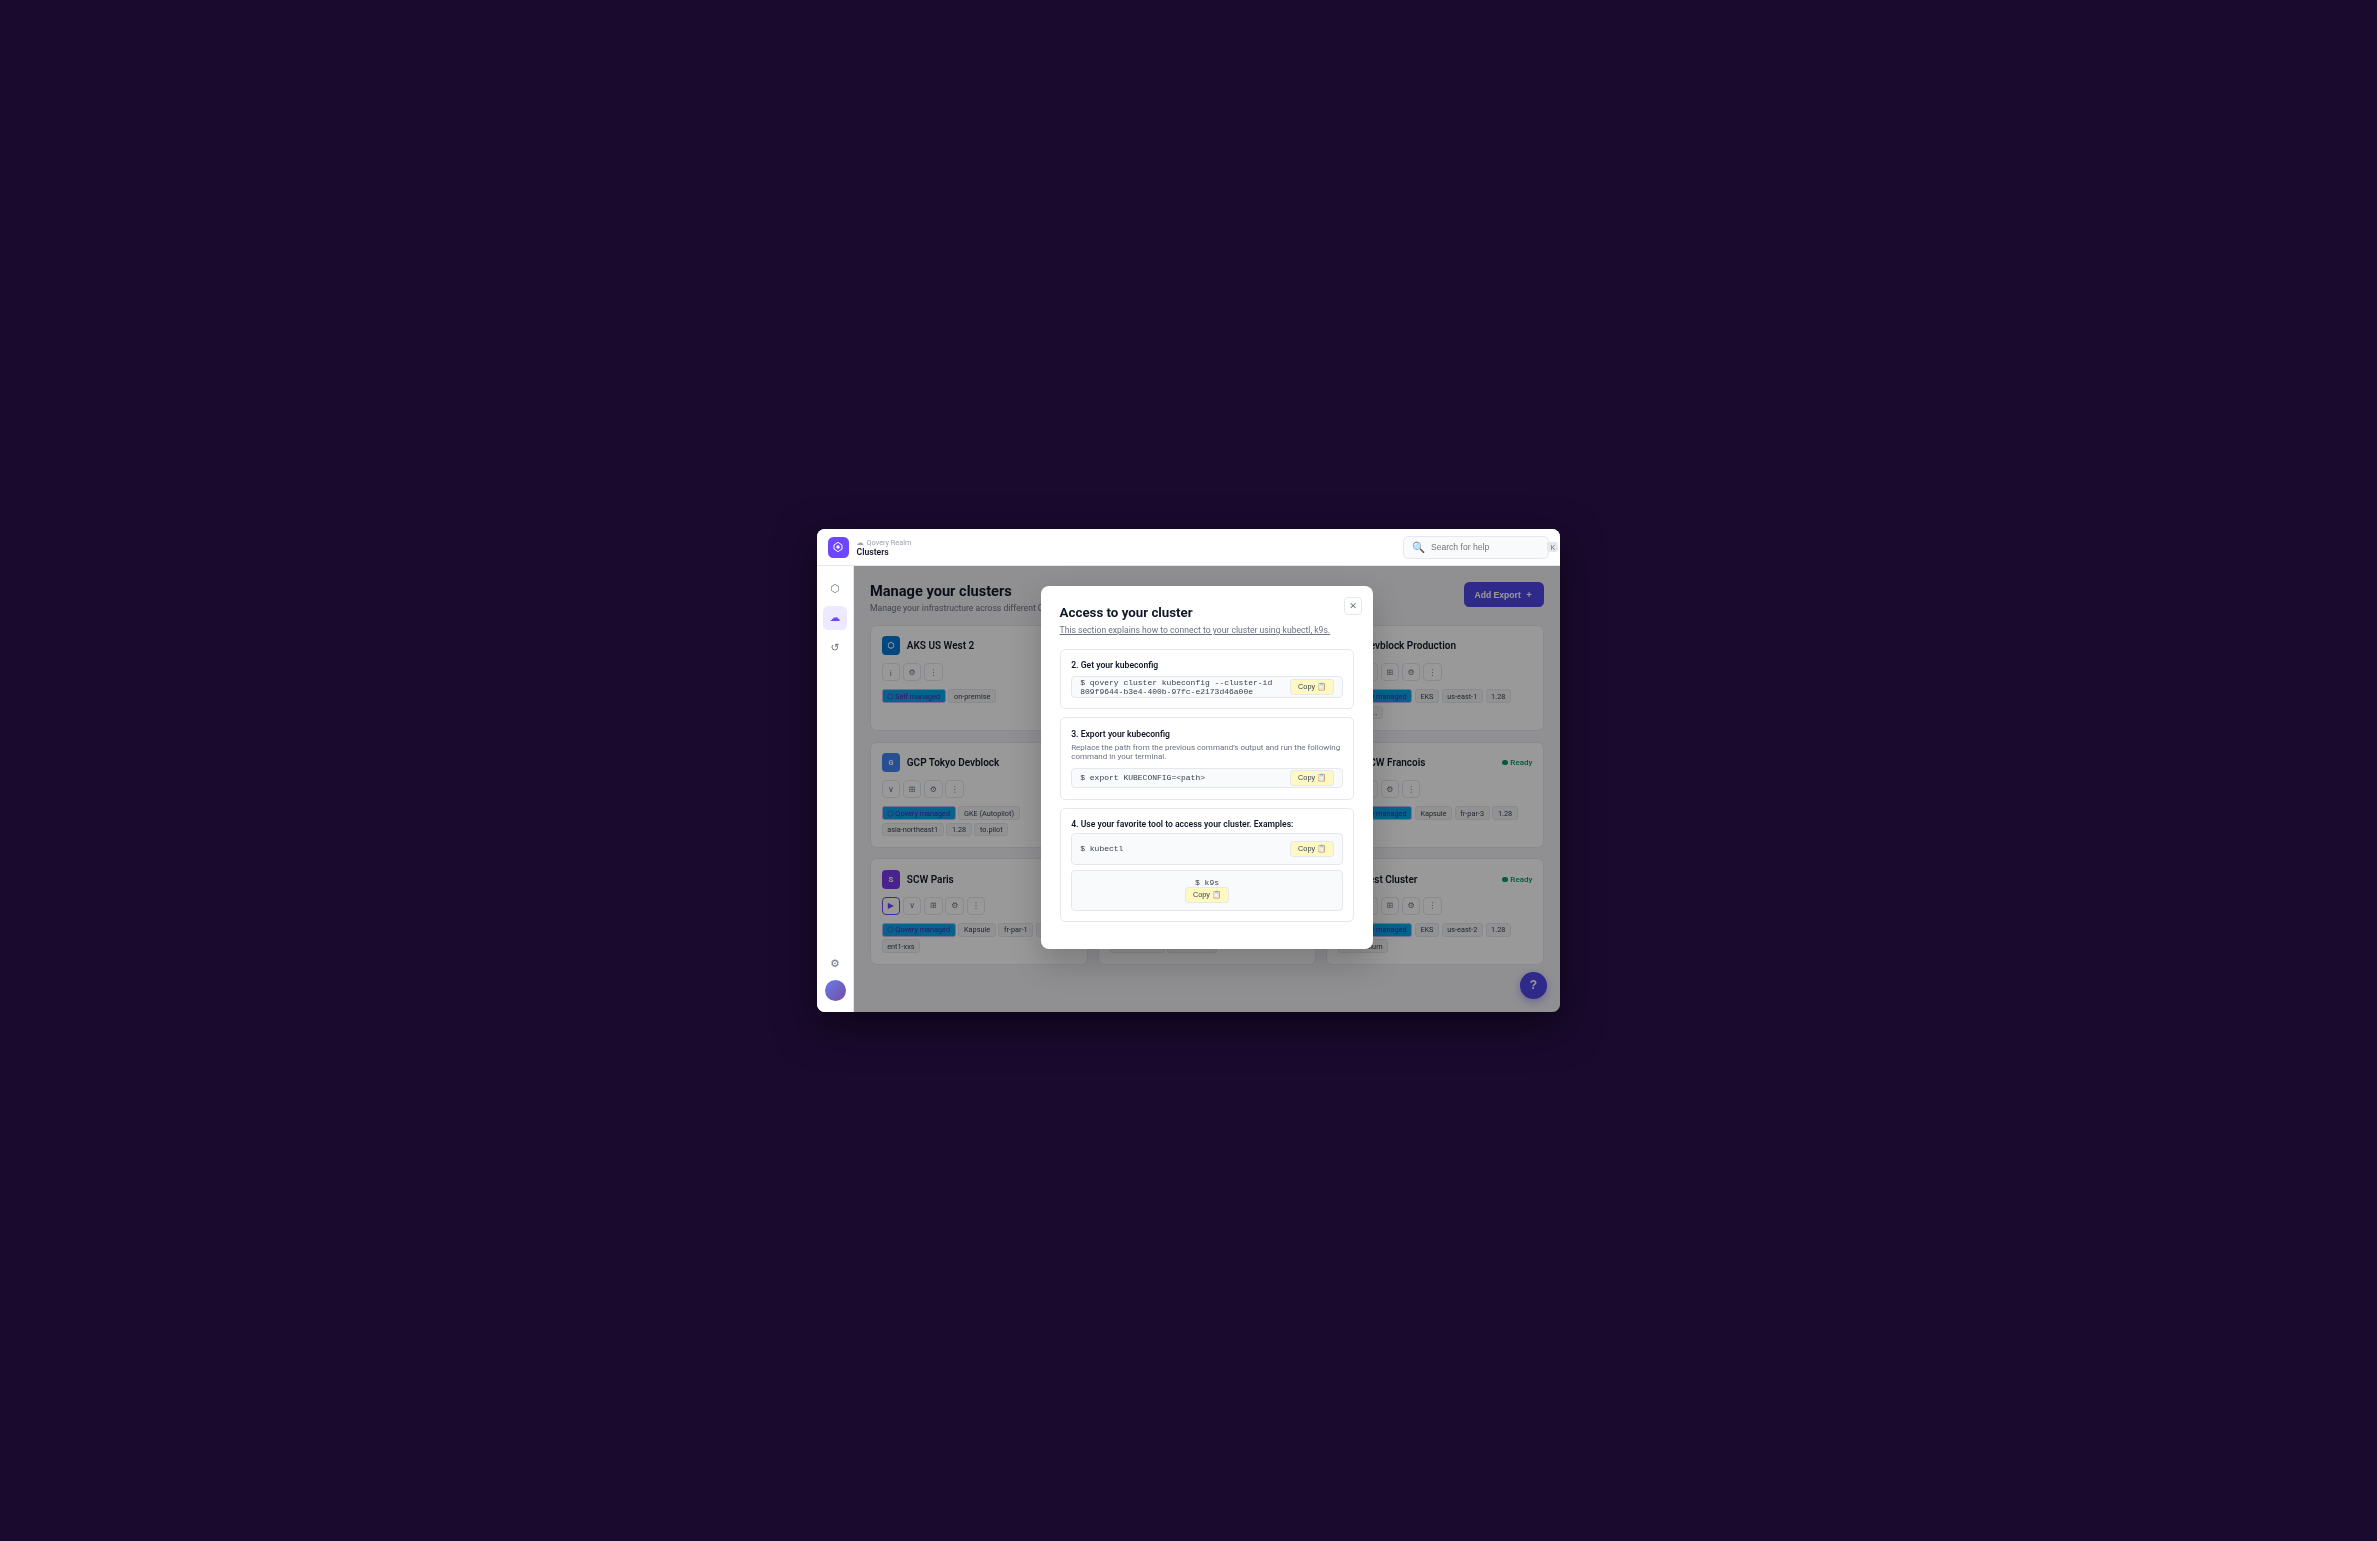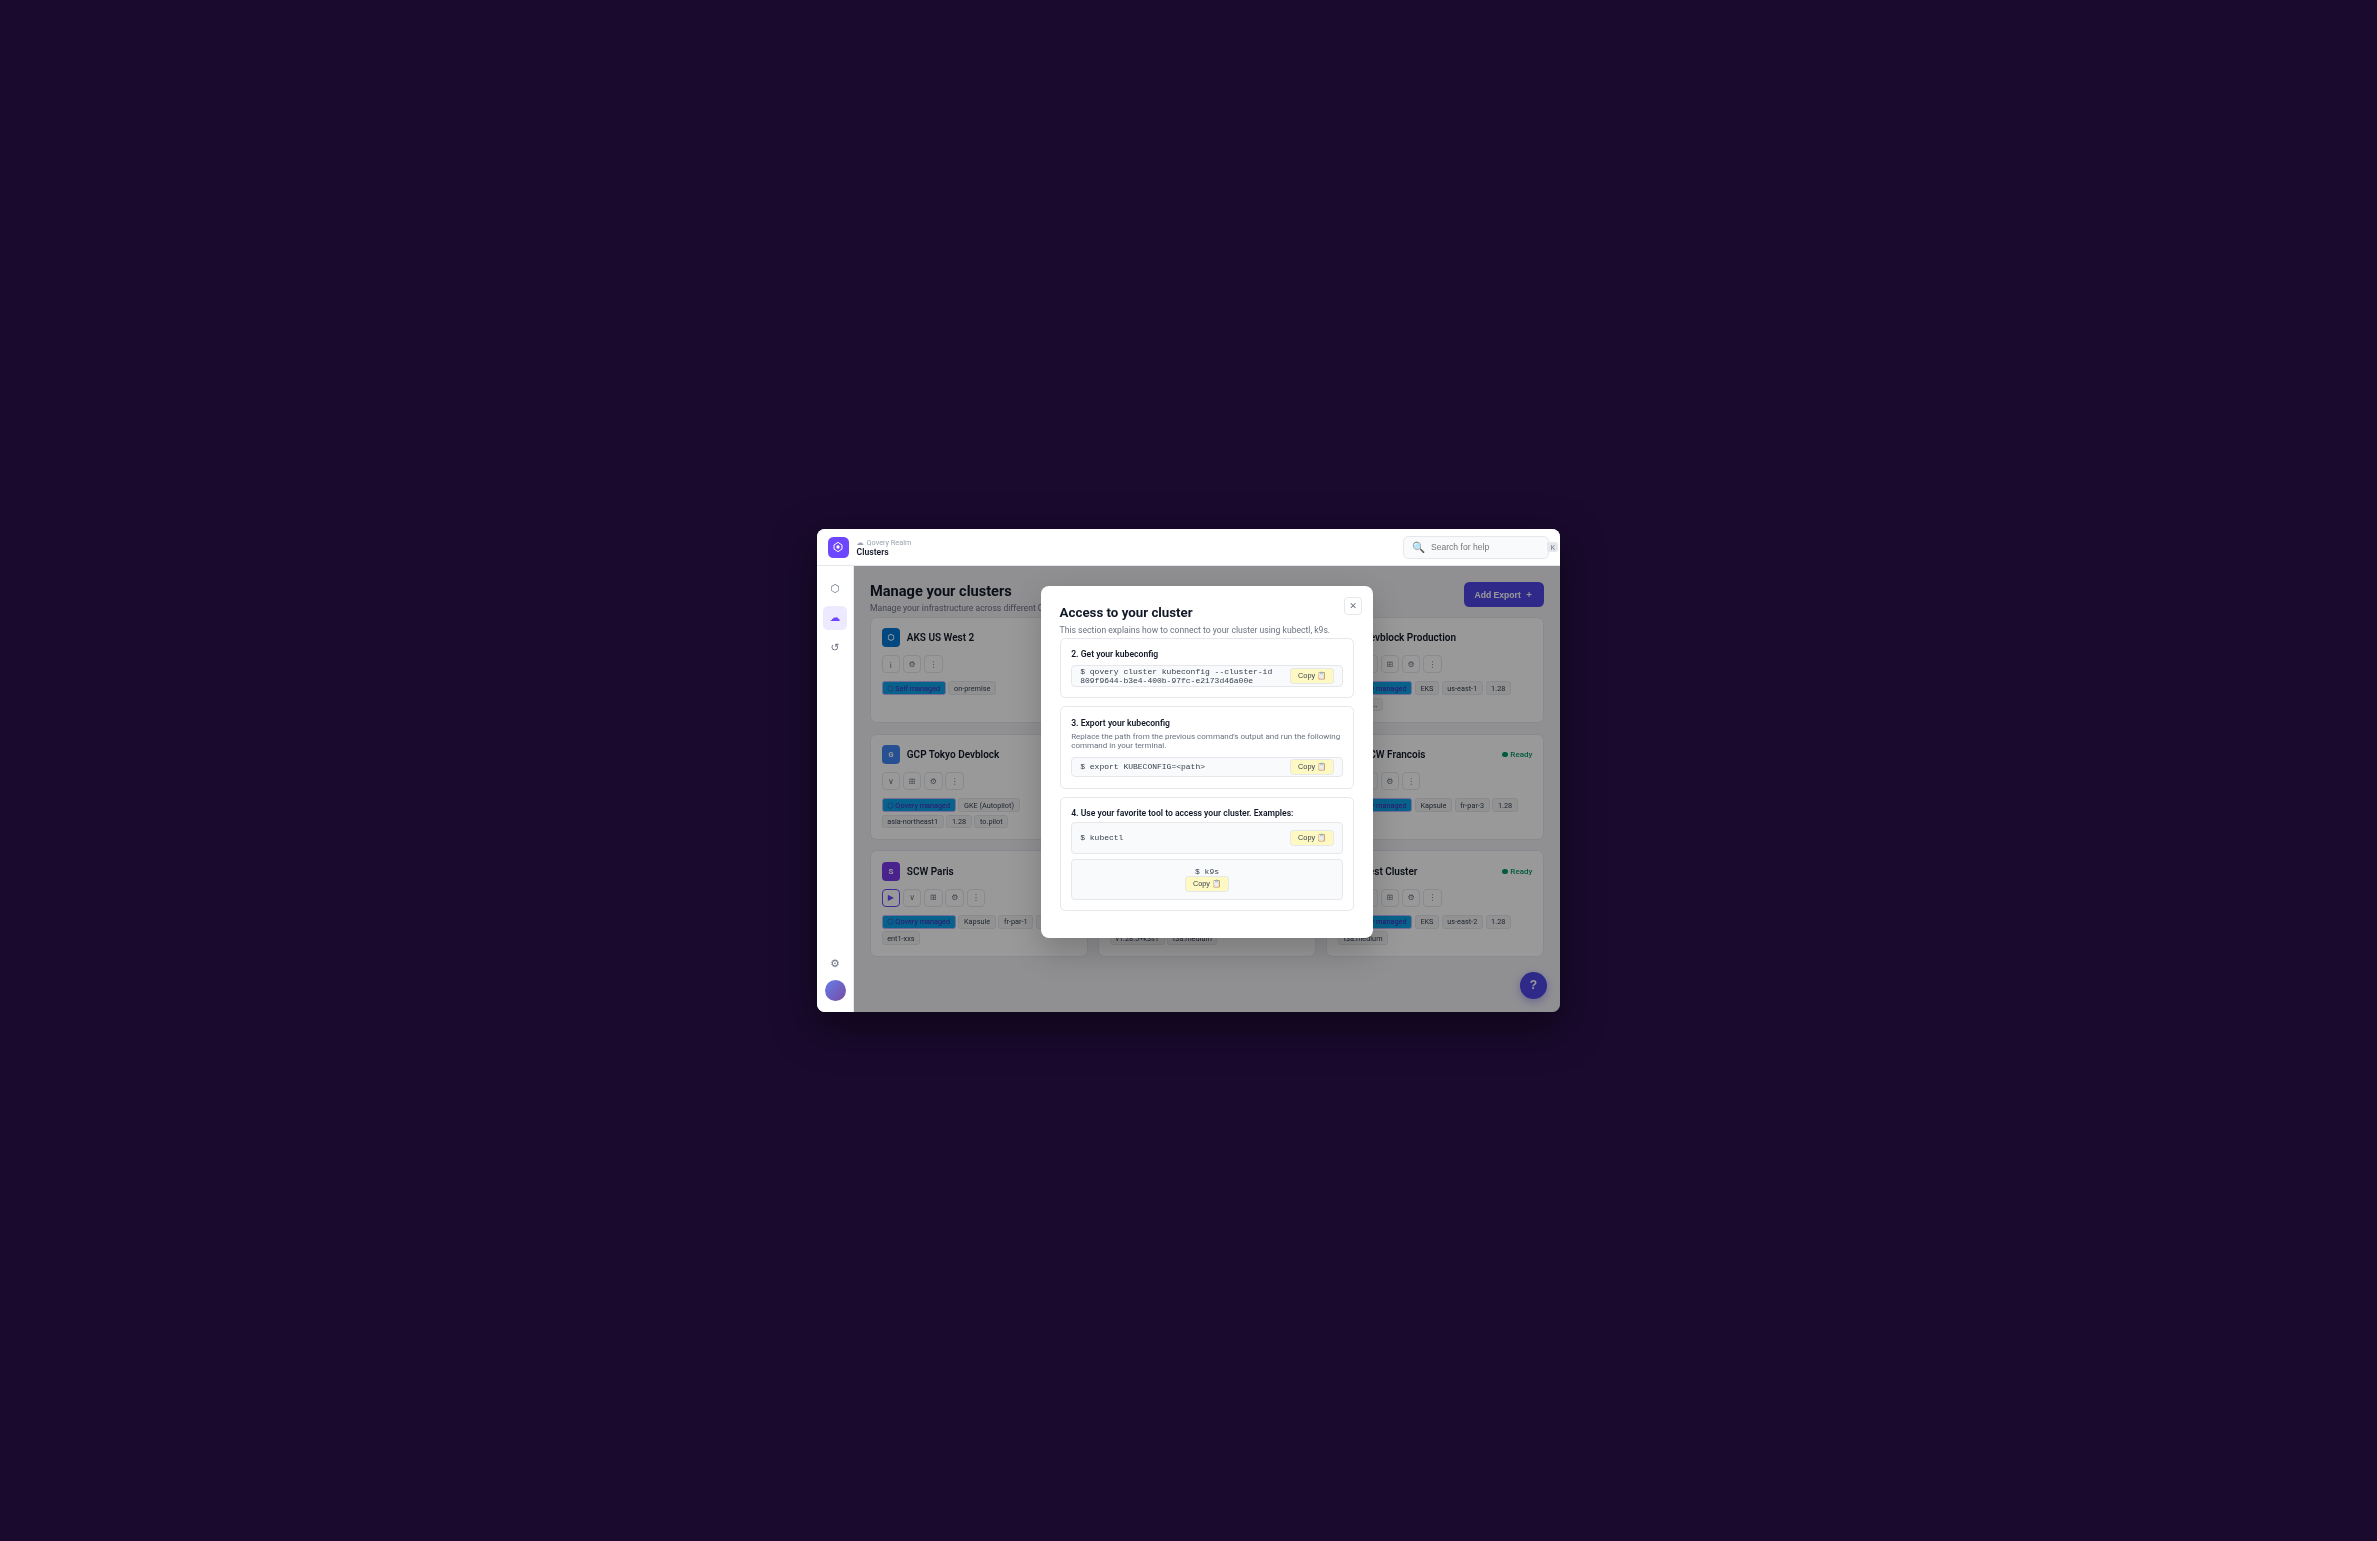--- a/index.html
+++ b/index.html
@@ -136,21 +136,21 @@
     .content {
       flex: 1;
       overflow-y: auto;
       padding: 16px;
       position: relative;
     }
     .page-header {
       display: flex;
       align-items: flex-start;
       justify-content: space-between;
-      margin-bottom: 4px;
+      margin-bottom: 12px;
     }
     .page-title {
       font-size: 14.6px;
       font-weight: 700;
       color: #111827;
     }
     .page-subtitle {
       font-size: 8.6px;
       color: #6b7280;
       margin-top: 2.7px;
@@ -300,21 +300,22 @@
     }
     .modal-title {
       font-size: 13.3px;
       font-weight: 700;
       color: #111827;
       margin-bottom: 5.3px;
     }
     .modal-subtitle {
       font-size: 8.6px;
       color: #6b7280;
-      margin-bottom: 3px;
+      margin-bottom: 14px;
+      text-decoration: underline;
     }
     .modal-section {
       border: 0.7px solid #e5e7eb;
       border-radius: 5.3px;
       padding: 10.6px;
       margin-bottom: 8px;
     }
     .modal-section-title {
       font-size: 8.6px;
       font-weight: 600;

